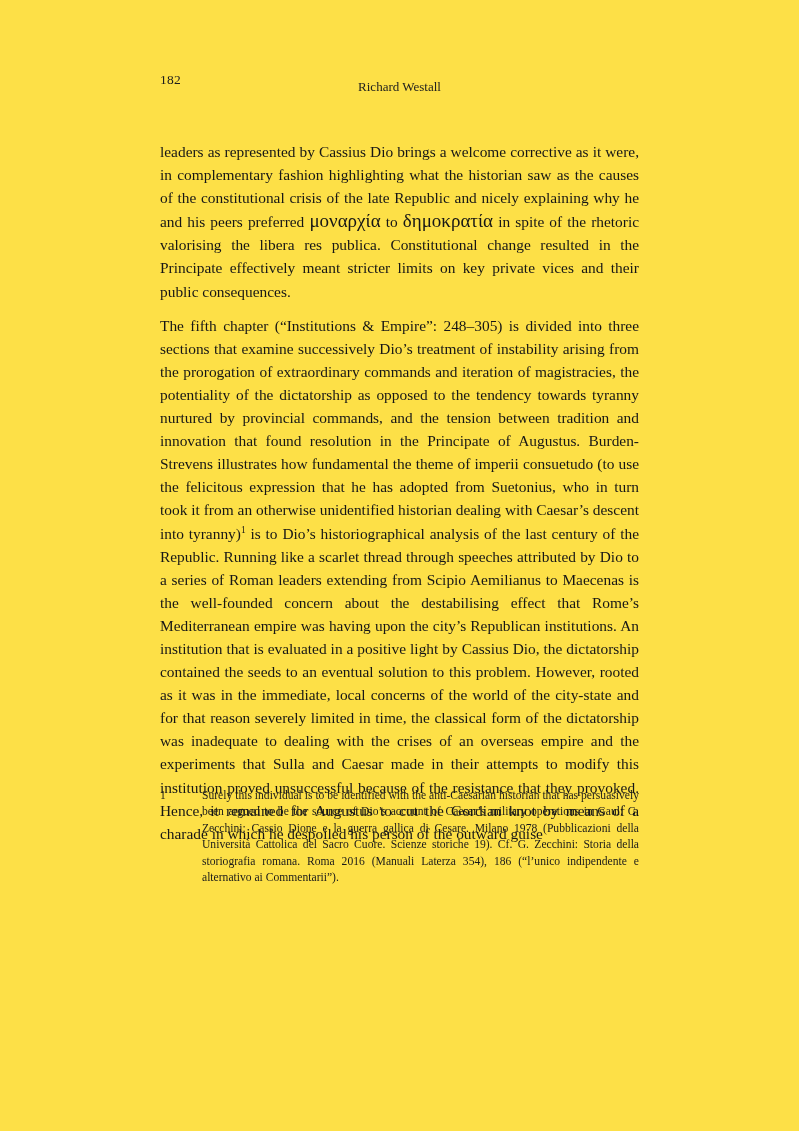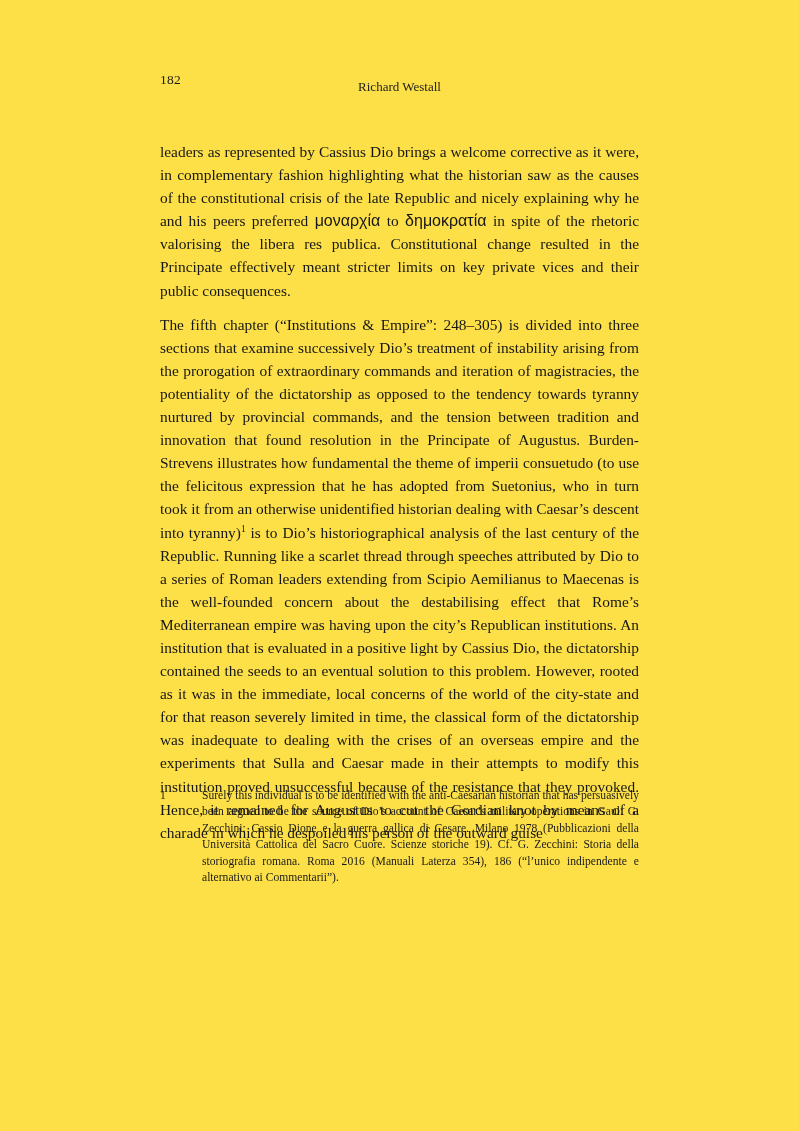--- a/index.html
+++ b/index.html
@@ -56,22 +56,22 @@
   p.para {
     margin: 0 0 11px 0;
     font-size: 15.4px;
     line-height: 23.1px;
     text-align: justify;
     text-justify: inter-word;
     hyphens: manual;
     color: #161616;
   }
   .greek {
-    font-family: Liberation Sans, sans-serif;
-    font-size: 16px;
+    font-family: Liberation Serif, serif;
+    font-size: 19px;
   }
   .it { }
   sup.fn {
     font-size: 9.5px;
     vertical-align: super;
     line-height: 0;
   }
   .footnote-block {
     position: absolute;
     top: 788px;

